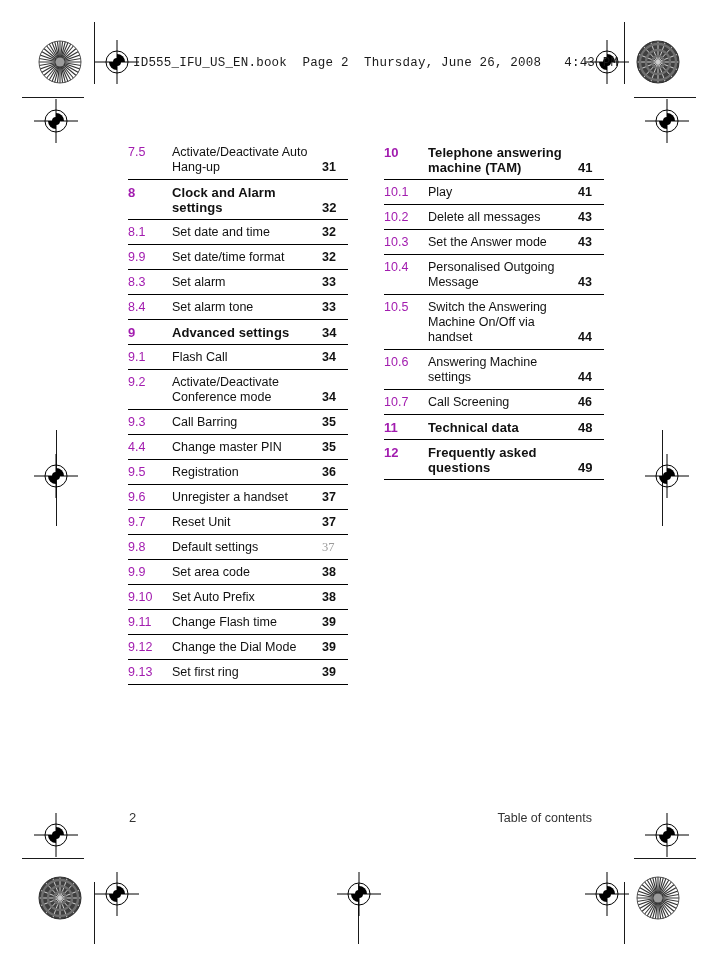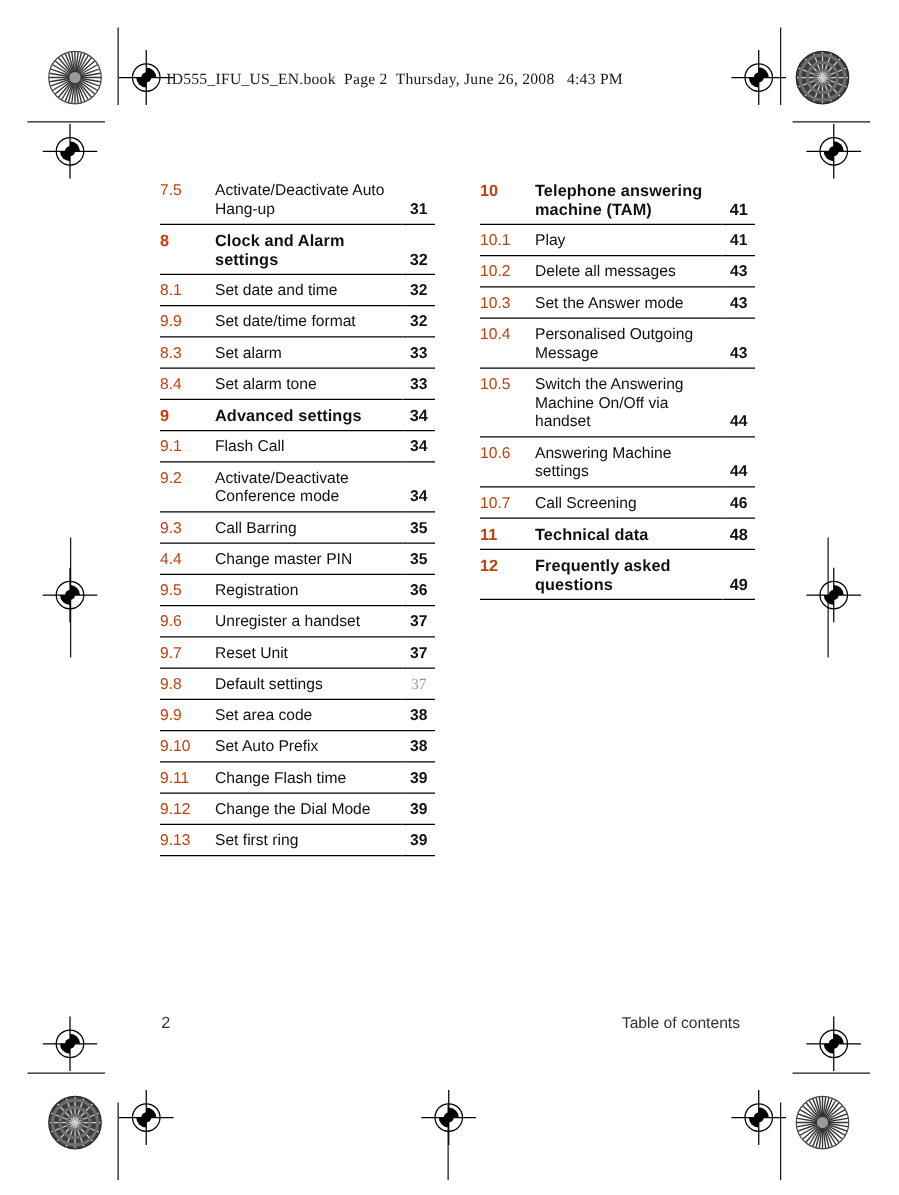--- a/index.html
+++ b/index.html
@@ -38,21 +38,21 @@
   .halftone {
     position: absolute;
     border-radius: 50%;
     overflow: hidden;
   }
   .halftone svg { display: block; }
 
   
   .slug {
     position: absolute;
-    font-family: Liberation Serif, serif;
+    font-family: Liberation Mono, monospace;
     font-size: 12.5px;
     color: #1a1a1a;
     white-space: pre;
     letter-spacing: 0.2px;
   }
 
   
   .toc-col {
     position: absolute;
     width: 220px;
@@ -79,36 +79,36 @@
   .toc-row.major {
     border-bottom: 1.6px solid #000000;
   }
   .toc-row.pre-major {
     border-bottom: 1.6px solid #000000;
   }
 
   .cell-num {
     width: 44px;
     font-size: 12.5px;
-    color: #c2410c;
+    color: #a21caf;
     padding-top: 5px !important;
     padding-bottom: 4px !important;
     line-height: 15px;
     white-space: nowrap;
   }
   .cell-title {
     font-size: 12.5px;
     color: #111111;
     padding-top: 5px !important;
     padding-bottom: 4px !important;
     line-height: 15px;
   }
   .cell-page {
     width: 26px;
-    text-align: center;
+    text-align: left;
     font-size: 12.5px;
     font-weight: bold;
     color: #111111;
     padding-top: 5px !important;
     padding-bottom: 4px !important;
     line-height: 15px;
     vertical-align: bottom !important;
   }
 
   

